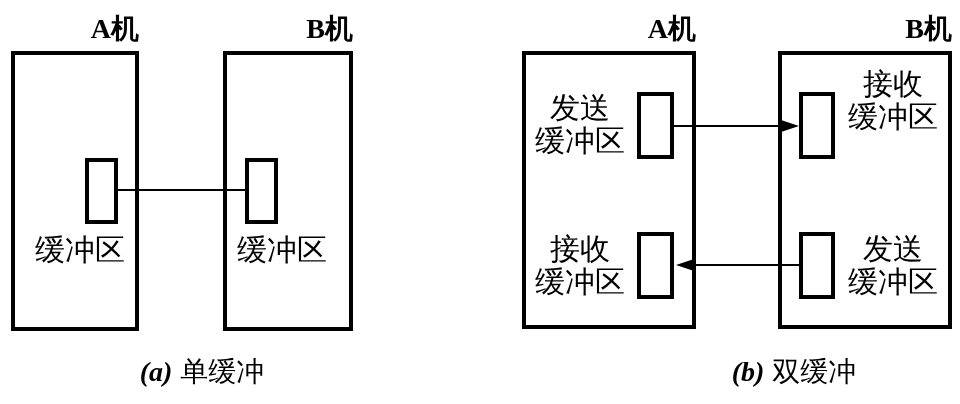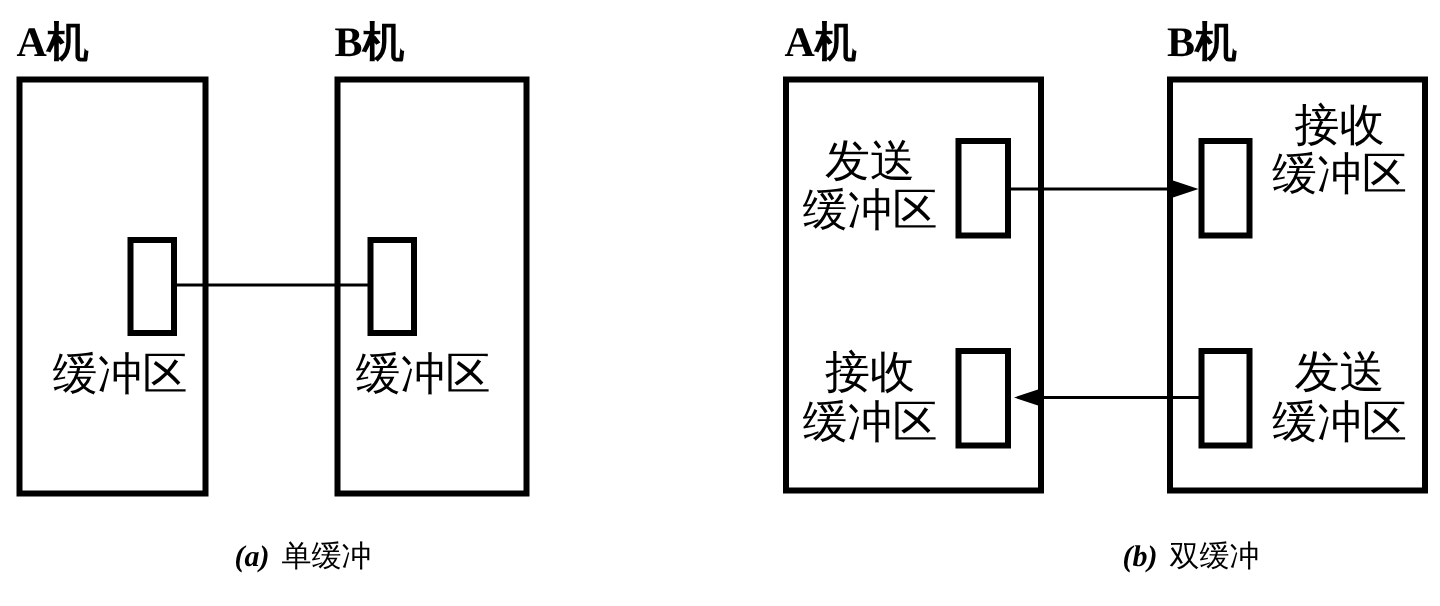--- a/index.html
+++ b/index.html
@@ -28,21 +28,21 @@
   .buffer-rect {
     position: absolute;
     border: 4px solid var(--line);
     background: var(--bg);
   }
   .machine-title {
     position: absolute;
     font-weight: bold;
     font-size: 28px;
     line-height: 32px;
-    text-align: left;
+    text-align: right;
     white-space: nowrap;
   }
   .cjk-label {
     position: absolute;
     font-size: 30px;
     line-height: 33px;
     text-align: center;
     white-space: nowrap;
   }
   .hline {
@@ -59,21 +59,21 @@
   }
   .arrowhead-left {
     position: absolute;
     width: 0; height: 0;
     border-top: 6px solid transparent;
     border-bottom: 6px solid transparent;
     border-right: 18px solid var(--line);
   }
   .caption {
     position: absolute;
-    font-size: 20px;
+    font-size: 28px;
     line-height: 33px;
     text-align: center;
     white-space: nowrap;
   }
   .caption .prefix {
     font-weight: bold;
     font-style: italic;
     margin-right: 8px;
   }
 </style>

